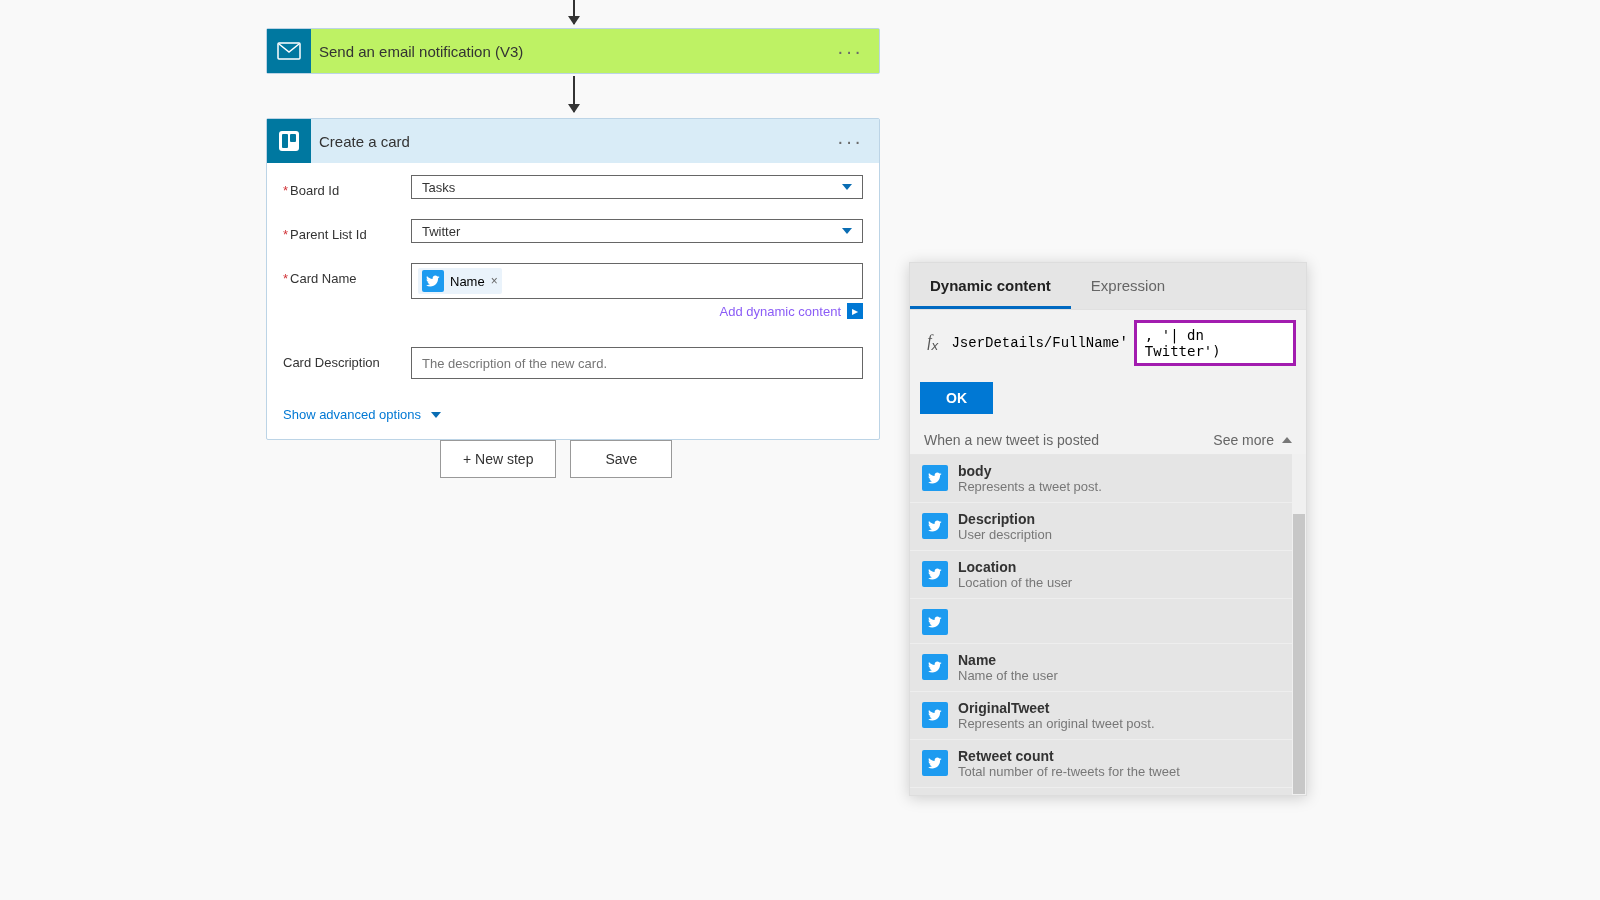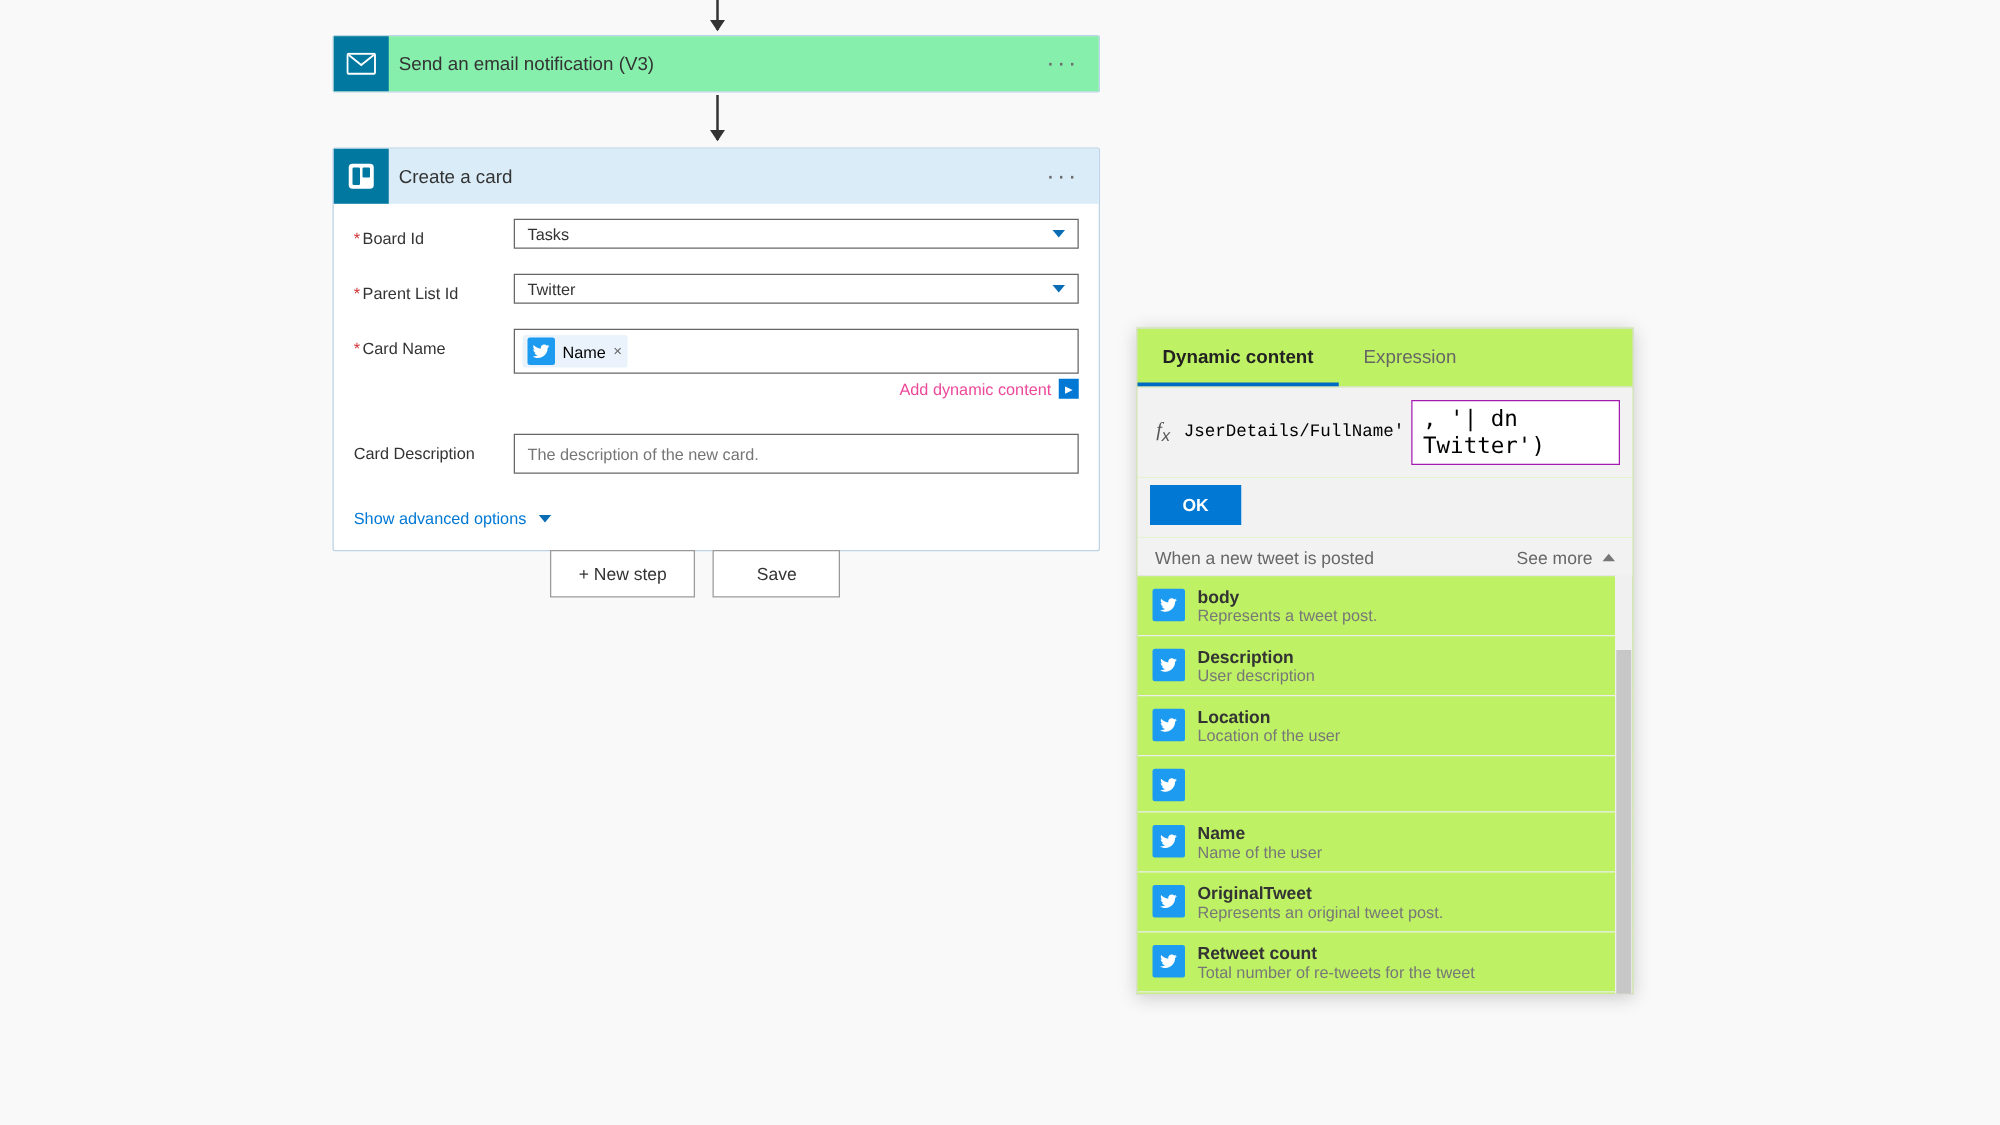--- a/index.html
+++ b/index.html
@@ -7,21 +7,21 @@
 
 .canvas { position: absolute; left: 0; top: 0; width: 1600px; height: 900px; }
 
 
 .arrow { position: absolute; width: 2px; background: #333; }
 .arrow::after { content: ''; position: absolute; bottom: -1px; left: -5px; border-left: 6px solid transparent; border-right: 6px solid transparent; border-top: 9px solid #333; }
 
 
 .step { position: absolute; width: 614px; border: 1px solid #bcd4e6; border-radius: 2px; background: #fff; }
 .step-header { display: flex; align-items: center; height: 44px; background: #d9ecf7; padding-right: 8px; }
-.step-header.email-hdr { background: #86efac; align-items: center; }
+.step-header.email-hdr { background: #bef264; align-items: center; }
 .step-title { flex: 1; font-size: 15px; color: #333; padding-left: 8px; }
 .ellipsis { font-size: 20px; color: #6b6b6b; cursor: pointer; padding: 0 8px; letter-spacing: 2px; }
 
 .email-icon-box { width: 44px; height: 44px; background: #0078a0; display: flex; align-items: center; justify-content: center; }
 .trello-icon-box { width: 44px; height: 44px; background: #0078a0; display: flex; align-items: center; justify-content: center; }
 
 
 .form-body { padding: 12px 16px 16px 16px; }
 .form-row { display: flex; align-items: flex-start; margin-bottom: 20px; }
 .form-label { width: 128px; font-size: 13px; color: #333; padding-top: 8px; }
@@ -30,42 +30,42 @@
 .select-box { border: 1px solid #666; height: 24px; display: flex; align-items: center; padding: 0 10px; cursor: pointer; position: relative; }
 .select-box .val { font-size: 13px; color: #333; flex: 1; }
 .chevron { width: 0; height: 0; border-left: 5px solid transparent; border-right: 5px solid transparent; border-top: 6px solid #0a6db3; }
 
 .token-box { border: 1px solid #666; min-height: 36px; padding: 4px 6px; display: flex; align-items: center; flex-wrap: wrap; gap: 4px; }
 .token { display: inline-flex; align-items: center; background: #eaf3fb; border-radius: 2px; padding: 2px 4px; font-size: 13px; }
 .token-icon { width: 22px; height: 22px; background: #1d9bf0; border-radius: 2px; display: inline-flex; align-items: center; justify-content: center; margin-right: 6px; }
 .token-x { margin-left: 6px; font-size: 12px; color: #666; cursor: pointer; }
 
 .dyn-link-row { display: flex; justify-content: flex-end; align-items: center; margin: 4px 0 8px 0; padding-right: 0; }
-.dyn-link { color: #ec4899; font-size: 13px; cursor: pointer; }
+.dyn-link { color: #8b5cf6; font-size: 13px; cursor: pointer; }
 .dyn-toggle { width: 16px; height: 16px; background: #0078d4; color: #fff; margin-left: 6px; display: flex; align-items: center; justify-content: center; font-size: 12px; cursor: pointer; }
 
 .text-input { border: 1px solid #666; height: 32px; width: 100%; padding: 0 10px; font-size: 13px; color: #777; }
 
 .adv-link { color: #0078d4; font-size: 13px; cursor: pointer; display: inline-flex; align-items: center; margin-top: 8px; }
 .adv-link .chevron { margin-left: 10px; }
 
 
 .footer-btns { position: absolute; display: flex; gap: 14px; }
 .btn { border: 1px solid #999; background: #fff; padding: 10px 22px; font-size: 14px; color: #333; cursor: pointer; }
 
 
-.popup { position: absolute; width: 398px; background: #bef264; box-shadow: 0 2px 14px rgba(0,0,0,0.18); border: 1px solid #ddd; display: flex; flex-direction: column; }
+.popup { position: absolute; width: 398px; background: #e5e5e5; box-shadow: 0 2px 14px rgba(0,0,0,0.18); border: 1px solid #ddd; display: flex; flex-direction: column; }
 .tabs { display: flex; border-bottom: 1px solid #e0e0e0; }
 .tab { padding: 14px 20px 12px 20px; font-size: 15px; color: #666; cursor: pointer; }
 .tab.active { color: #222; font-weight: 600; border-bottom: 3px solid #0069c1; }
 
 .expr-bar { display: flex; align-items: center; padding: 10px 10px; gap: 6px; background:#f2f2f2; }
 .fx { font-style: italic; font-family: Georgia, serif; font-size: 16px; color: #555; width: 26px; text-align: center; }
 .expr-seg1 { font-family: Liberation Mono, monospace; font-size: 14px; }
-.expr-highlight { border: 1px solid #a21caf; padding: 4px 8px; font-family: "Consolas", monospace; font-size: 18px; background: #fff; }
+.expr-highlight { border: 3px solid #a21caf; padding: 4px 8px; font-family: "Consolas", monospace; font-size: 14px; background: #fff; }
 
 .ok-row { padding: 6px 10px 10px 10px; background:#f2f2f2;}
 .ok-btn { background: #0078d4; color: #fff; border: none; padding: 8px 26px; font-size: 14px; font-weight: 600; cursor: pointer; }
 
 .src-hdr { display: flex; align-items: flex-end; justify-content: space-between; padding: 8px 14px 6px 14px; font-size: 14px; color: #666; background:#f2f2f2; }
 .see-more { cursor: pointer; }
 .collapse-ic { width: 0; height: 0; border-left: 5px solid transparent; border-right: 5px solid transparent; border-bottom: 6px solid #777; margin-left: 8px; }
 
 .dc-list { overflow-y: auto; border-top: 1px solid #e6e6e6; }
 .dc-item { display: flex; align-items: flex-start; padding: 8px 12px; border-bottom: 1px solid #eee; cursor: pointer; }

